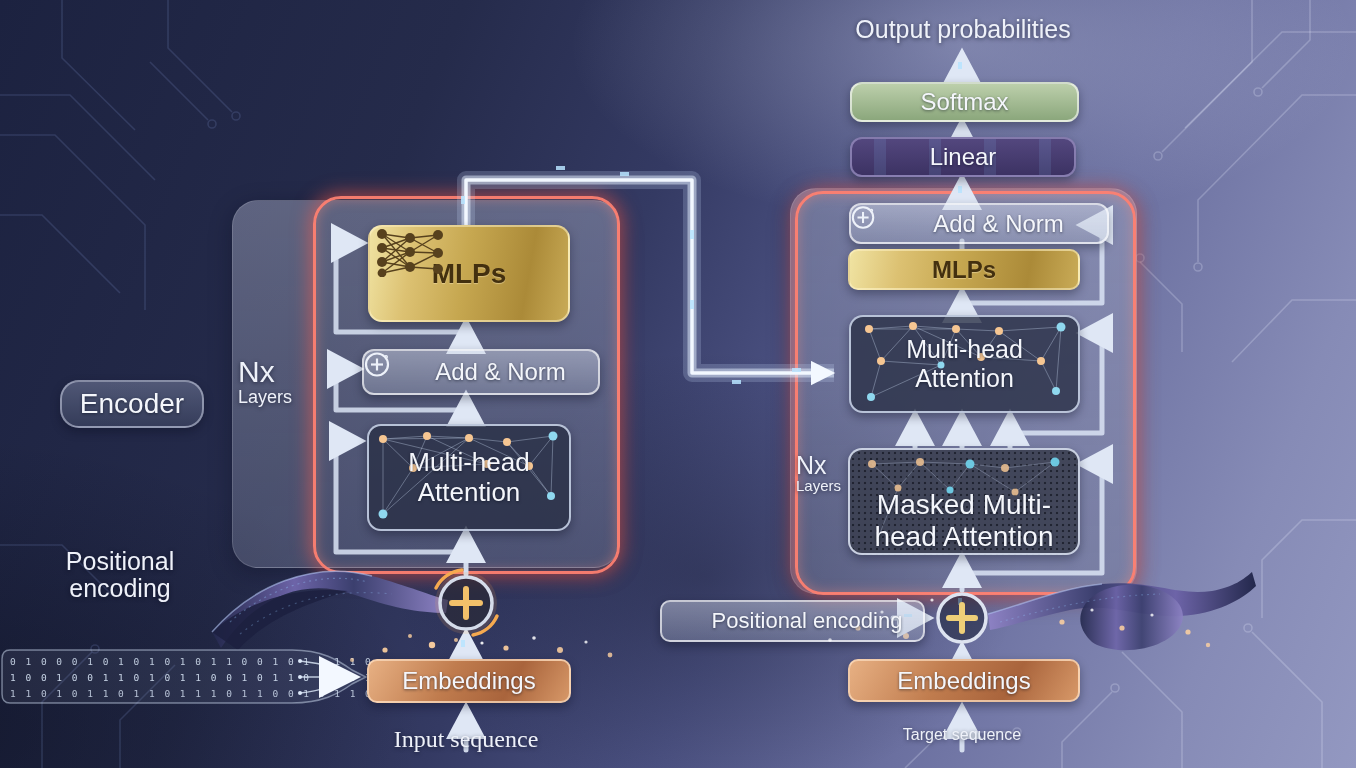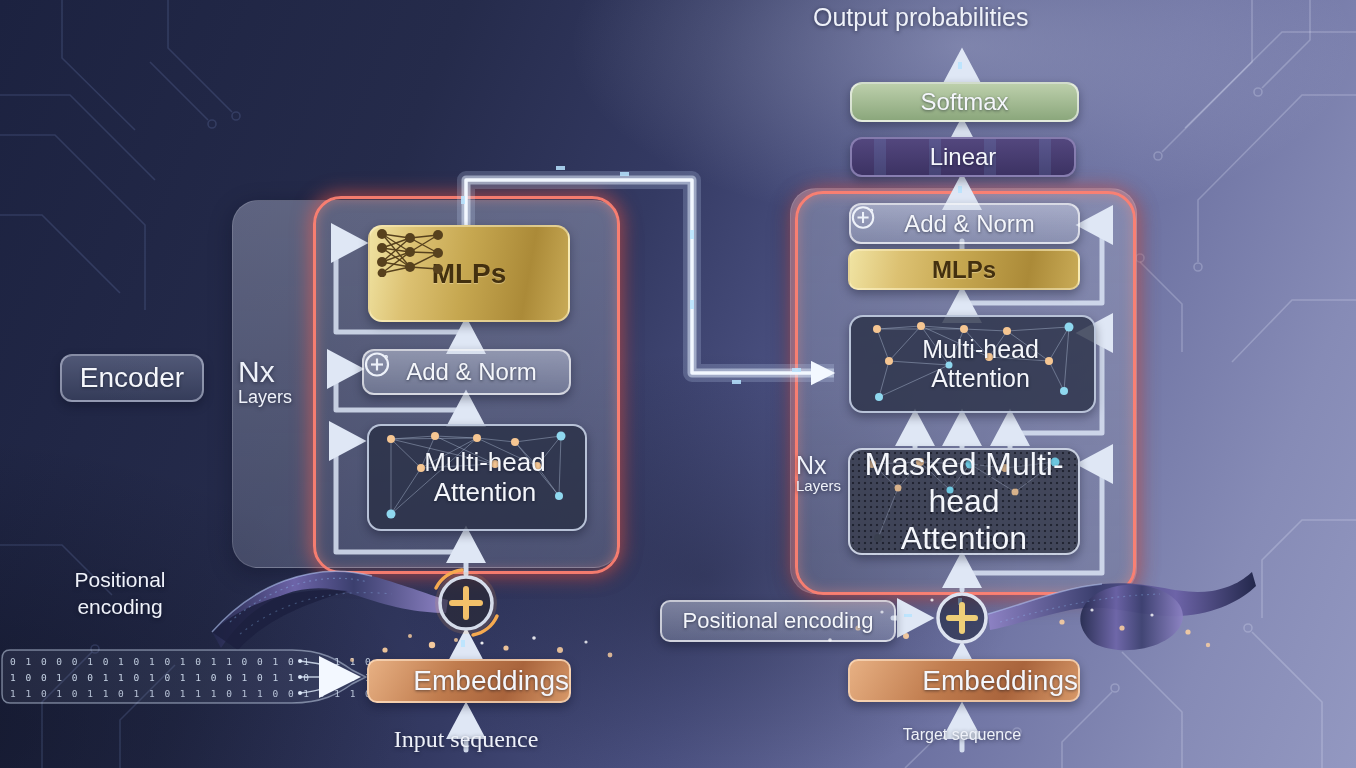--- a/index.html
+++ b/index.html
@@ -13,35 +13,35 @@
   svg{position:absolute;left:0;top:0;}
   .panel{position:absolute;border-radius:26px;border:1px solid rgba(255,255,255,.14);
          background:linear-gradient(180deg,rgba(165,170,195,.46),rgba(120,126,152,.40));
          box-shadow:0 6px 22px rgba(8,12,28,.35);}
   .redline{position:absolute;border-radius:28px;border:3px solid rgba(255,128,112,.95);
          box-shadow:0 0 18px 3px rgba(255,92,76,.55), inset 0 0 12px 1px rgba(255,140,120,.35);}
   .box{position:absolute;display:flex;align-items:center;justify-content:center;
        border-radius:12px;color:#f4f6fb;text-shadow:0 1px 3px rgba(8,12,28,.55);
        box-shadow:0 4px 10px rgba(8,12,28,.35);text-align:center;}
   .glass{background:linear-gradient(180deg,rgba(210,216,232,.45),rgba(160,168,190,.35));
-         border:2px solid rgba(255,255,255,.65);font-size:24px;font-weight:500;}
+         border:2px solid rgba(255,255,255,.65);font-size:24px;font-weight:500;padding-left:29px;}
   .gold{background:linear-gradient(100deg,#f0e3a2 0%,#dcc172 22%,#c6a750 48%,#ab8a38 78%,#c9ab57 100%);
         border:2px solid rgba(255,244,200,.55);color:#43300f;text-shadow:0 1px 1px rgba(255,240,200,.45);
         font-weight:600;}
   .dark{background-color:rgba(40,46,68,.78);border:2px solid rgba(208,218,238,.85);
-        font-size:26px;font-weight:500;border-radius:14px;padding-left:16px;}
+        font-size:26px;font-weight:500;border-radius:14px;}
   .mesh{background-color:rgba(58,63,80,.88);
         background-image:radial-gradient(rgba(12,14,24,.6) 1.1px, transparent 1.6px);
-        background-size:6px 6px;border:2px solid rgba(216,224,240,.9);font-size:32px;font-weight:500;border-radius:14px;}
+        background-size:6px 6px;border:2px solid rgba(216,224,240,.9);font-size:28px;font-weight:500;border-radius:14px;align-items:flex-end;}
   .green{background:linear-gradient(180deg,#bccfab,#8ba77c);border:2px solid rgba(255,255,255,.6);font-size:24px;}
   .purple{background:linear-gradient(180deg,#53477e,#3c3263);border:2px solid rgba(150,140,190,.8);font-size:24px;overflow:hidden;}
   .purple::after{content:"";position:absolute;inset:0;border-radius:10px;
         background:repeating-linear-gradient(90deg,transparent 0 22px,rgba(140,200,255,.12) 22px 34px,transparent 34px 55px);}
   .copper{background:linear-gradient(120deg,#e7b083 0%,#c07c4e 40%,#a9643c 70%,#d79868 100%);
-        border:2px solid rgba(255,226,198,.7);font-size:28px;font-weight:500;justify-content:flex-end;}
+        border:2px solid rgba(255,226,198,.7);font-size:24px;font-weight:500;}
   .pill{background:linear-gradient(180deg,rgba(120,128,158,.55),rgba(70,78,106,.55));
         border:2px solid rgba(215,222,240,.5);border-radius:12px;font-size:28px;font-weight:500;}
   .pill.light{background:linear-gradient(180deg,rgba(210,216,240,.4),rgba(160,168,200,.3));}
   .lbl{position:absolute;color:#eef1f9;text-shadow:0 1px 4px rgba(8,12,30,.6);}
   .nx{line-height:1.05;text-align:left;}
   .nx .big{font-size:30px;font-weight:500;}
   .nx .small{font-size:18px;}
   .nx2 .big{font-size:25px;font-weight:500;}
   .nx2 .small{font-size:15px;}
   .stack{display:flex;flex-direction:column;align-items:center;justify-content:center;gap:2px;}
@@ -237,21 +237,21 @@
     <line x1="452" y1="603" x2="480" y2="603" stroke="#f2c06a" stroke-width="6" stroke-linecap="round"></line>
     <line x1="466" y1="589" x2="466" y2="617" stroke="#f2c06a" stroke-width="6" stroke-linecap="round"></line>
   </g>
   <g>
     <circle cx="962" cy="618" r="24" fill="rgba(26,32,54,.55)" stroke="#dde3f0" stroke-width="3.5"></circle>
     <line x1="949" y1="618" x2="975" y2="618" stroke="#eecf78" stroke-width="6" stroke-linecap="round"></line>
     <line x1="962" y1="605" x2="962" y2="631" stroke="#eecf78" stroke-width="6" stroke-linecap="round"></line>
   </g>
 </svg>
 
-<div class="lbl" style="left:813px;top:3px;width:300px;font-size:25px;font-weight:500;">Output probabilities</div>
+<div class="lbl" style="left:813px;top:15px;width:300px;text-align:center;font-size:25px;font-weight:500;">Output probabilities</div>
 
 <div class="box purple" style="left:850px;top:137px;width:222px;height:36px;">
   <span style="position:relative;z-index:2;">Linear</span>
 </div>
 
 <div class="box green" style="left:850px;top:82px;width:225px;height:36px;">
   <span>Softmax</span>
 </div>
 
 <div class="box gold stack" style="left:368px;top:225px;width:198px;height:93px;border-radius:14px;font-size:28px;">
@@ -344,30 +344,30 @@
   </svg>
   <span class="mha-label">Multi-head Attention</span>
 </div>
 
 <div class="box copper" style="left:367px;top:659px;width:200px;height:40px;border-radius:10px;">
   <span>Embeddings</span>
 </div>
 
 <div class="lbl" style="left:346px;top:726px;width:240px;text-align:center;font-size:24px;font-family:Liberation Serif, serif;">Input sequence</div>
 
-<div class="box pill" style="left:60px;top:354px;width:140px;height:44px;">
+<div class="box pill" style="left:60px;top:380px;width:140px;height:44px;border-radius:19px;">
   <span>Encoder</span>
 </div>
 
 <div class="lbl nx" style="left:238px;top:356px;width:64px;">
   <div class="big">Nx</div>
   <div class="small">Layers</div>
 </div>
 
-<div class="lbl" style="left:50px;top:566px;width:140px;text-align:center;font-size:21px;line-height:27px;">
+<div class="lbl" style="left:50px;top:548px;width:140px;text-align:center;font-size:25px;line-height:27px;">
   <div>Positional</div>
   <div>encoding</div>
 </div>
 
 <div class="box glass" style="left:849px;top:203px;width:227px;height:37px;">
   <span class="an-icon">
     <svg width="25" height="25" viewBox="0 0 27 27">
       <circle cx="13" cy="13.5" r="11" fill="none" stroke="#eef2fa" stroke-width="2.2"></circle>
       <line x1="7" y1="13.5" x2="19" y2="13.5" stroke="#eef2fa" stroke-width="2.2"></line>
       <line x1="13" y1="7.5" x2="13" y2="19.5" stroke="#eef2fa" stroke-width="2.2"></line>

